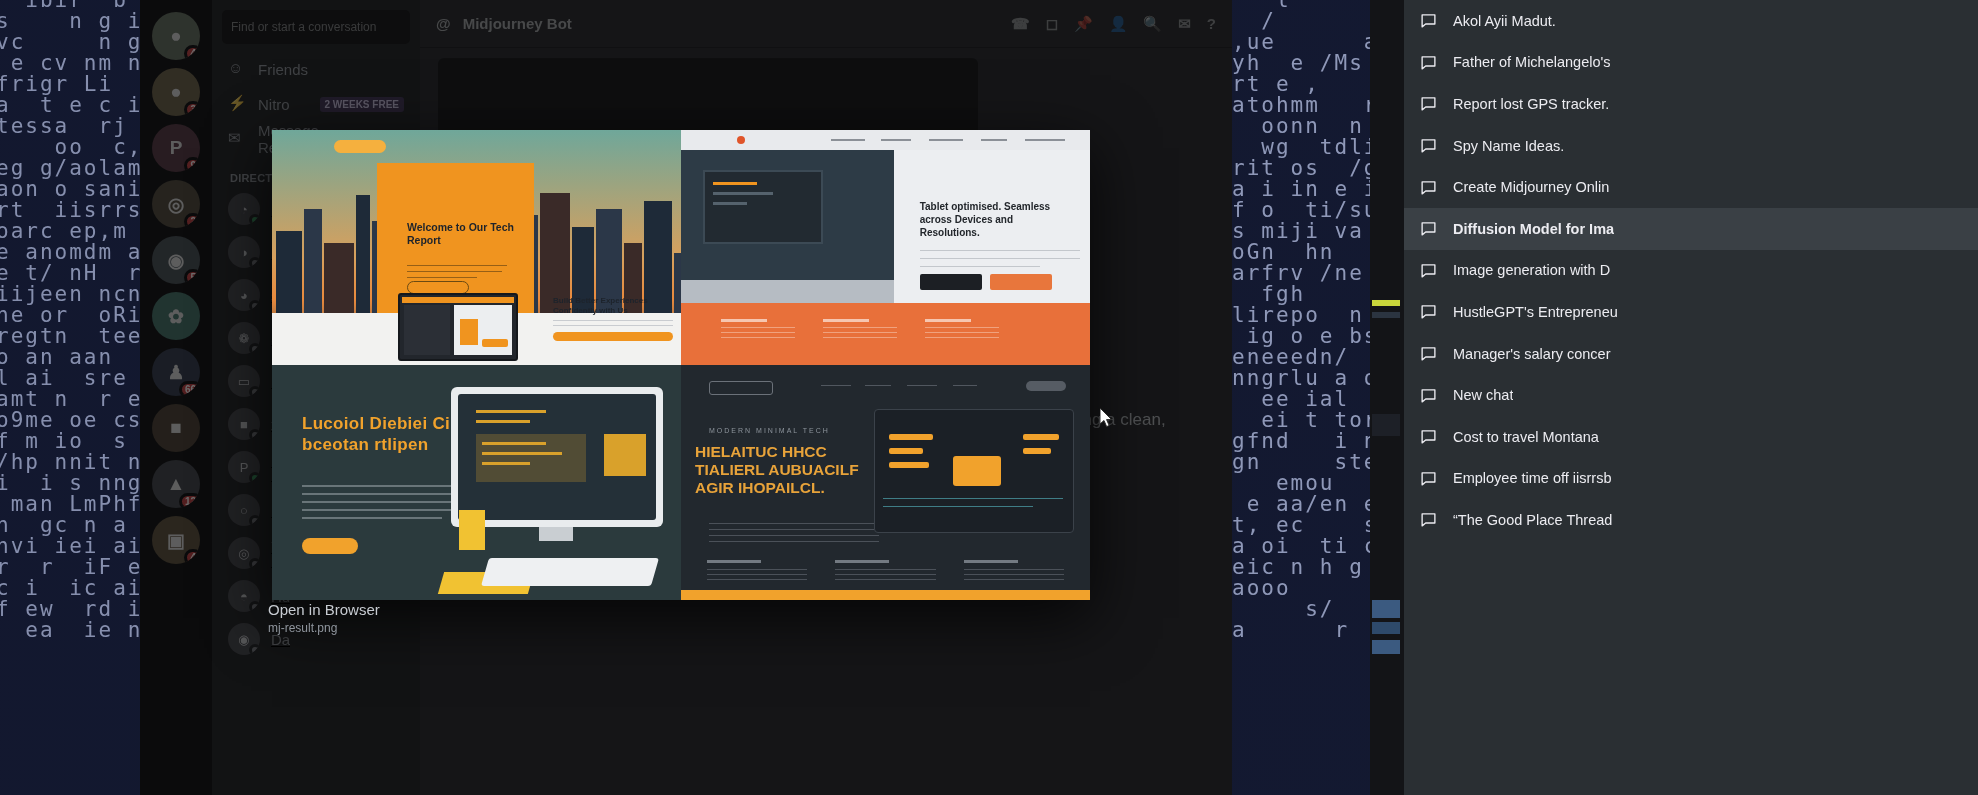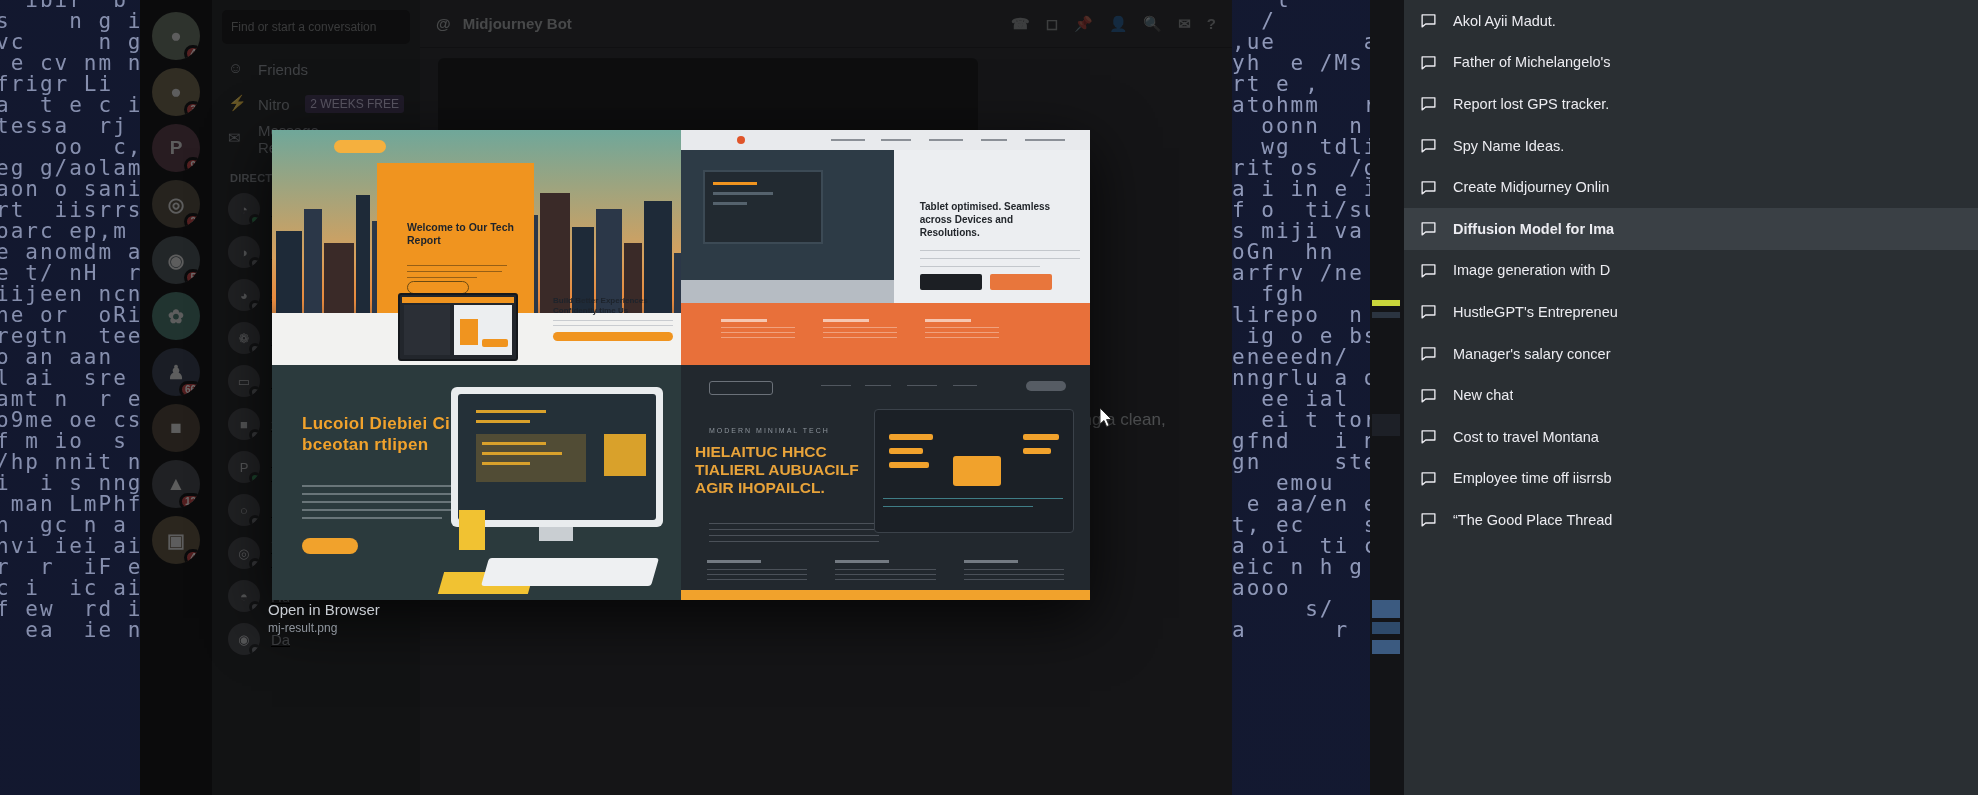--- a/index.html
+++ b/index.html
@@ -75,21 +75,21 @@
     background: #1e1f22; color: #87898c; font-size: 12px;
     display: flex; align-items: center; padding: 0 9px;
   }
   .dc-nav-row {
     display: flex; align-items: center; gap: 10px;
     height: 34px; margin: 1px 8px; padding: 0 8px;
     border-radius: 4px; color: #949ba4; font-size: 15px; font-weight: 500;
   }
   .dc-nav-row .ic { width: 20px; height: 20px; flex: none; }
   .dc-nitro-tag {
-    margin-left: auto; font-size: 12px; font-weight: normal;
+    margin-left: auto; font-size: 10px; font-weight: bold;
     background: #4e3f6e; color: #d6c9f5; border-radius: 3px; padding: 2px 5px;
   }
   .dc-pill {
     margin-left: auto; min-width: 16px; height: 16px; border-radius: 8px;
     background: #f23f43; color: #fff; font-size: 11px; font-weight: bold;
     display: flex; align-items: center; justify-content: center; padding: 0 5px;
   }
   .dc-section-title {
     margin: 16px 8px 4px 18px; font-size: 11px; font-weight: bold;
     letter-spacing: .02em; color: #949ba4; text-transform: uppercase;
@@ -563,21 +563,21 @@
       </div>
       <div class="white-strip">
         <div class="monitor">
           <div class="topbar"></div>
           <div class="pane-l"></div>
           <div class="pane-r"></div>
           <div class="obox"></div>
           <div class="obtn"></div>
         </div>
         <div class="rtext">
-          <h4>Build Better Experiences Confidently time Us</h4>
+          <h4>Build Better Experiences Confidently with Us</h4>
           <div class="l"></div>
           <div class="l"></div>
           <div class="b"></div>
         </div>
       </div>
     </div>
 
     <div class="q q2">
       <div class="topnav">
         <div class="logo"></div>

